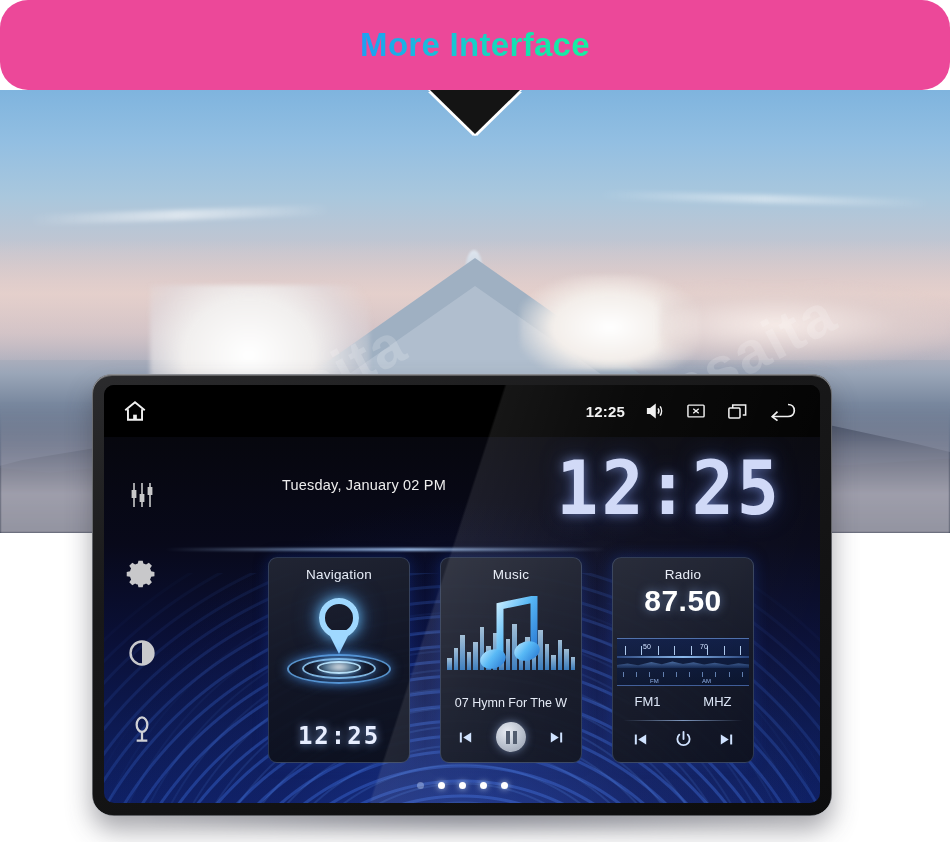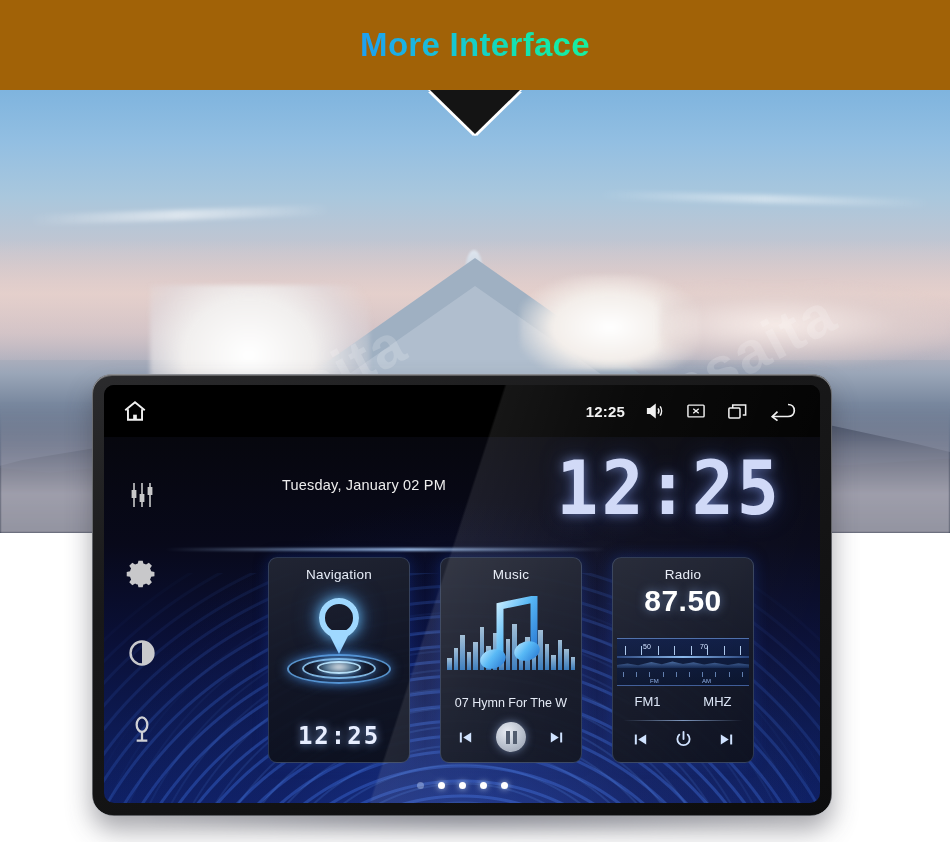--- a/index.html
+++ b/index.html
@@ -4,22 +4,22 @@
 <style>
   * { margin:0; padding:0; box-sizing:border-box; }
   html,body { width:950px; height:842px; overflow:hidden; background:#fff;
     font-family:"Liberation Sans", sans-serif; }
 
   #page { position:relative; width:950px; height:842px; background:#ffffff; }
 
   
   .header {
     position:absolute; left:0; top:0; width:950px; height:90px;
-    background:#a16207;
-    display:flex; align-items:center; justify-content:center;
+    background:#ec4899;
+    display:flex; align-items:center; justify-content:center;border-radius:28px;
   }
   .header-title {
     font-size:33px; font-weight:bold; letter-spacing:.3px;
     background:linear-gradient(90deg,#1e9ff2 0%, #17c3d6 38%, #13e3b0 70%, #17f0a0 100%);
     -webkit-background-clip:text; background-clip:text; color:transparent;
     -webkit-text-fill-color:transparent;
   }
 
   
   .hero {

